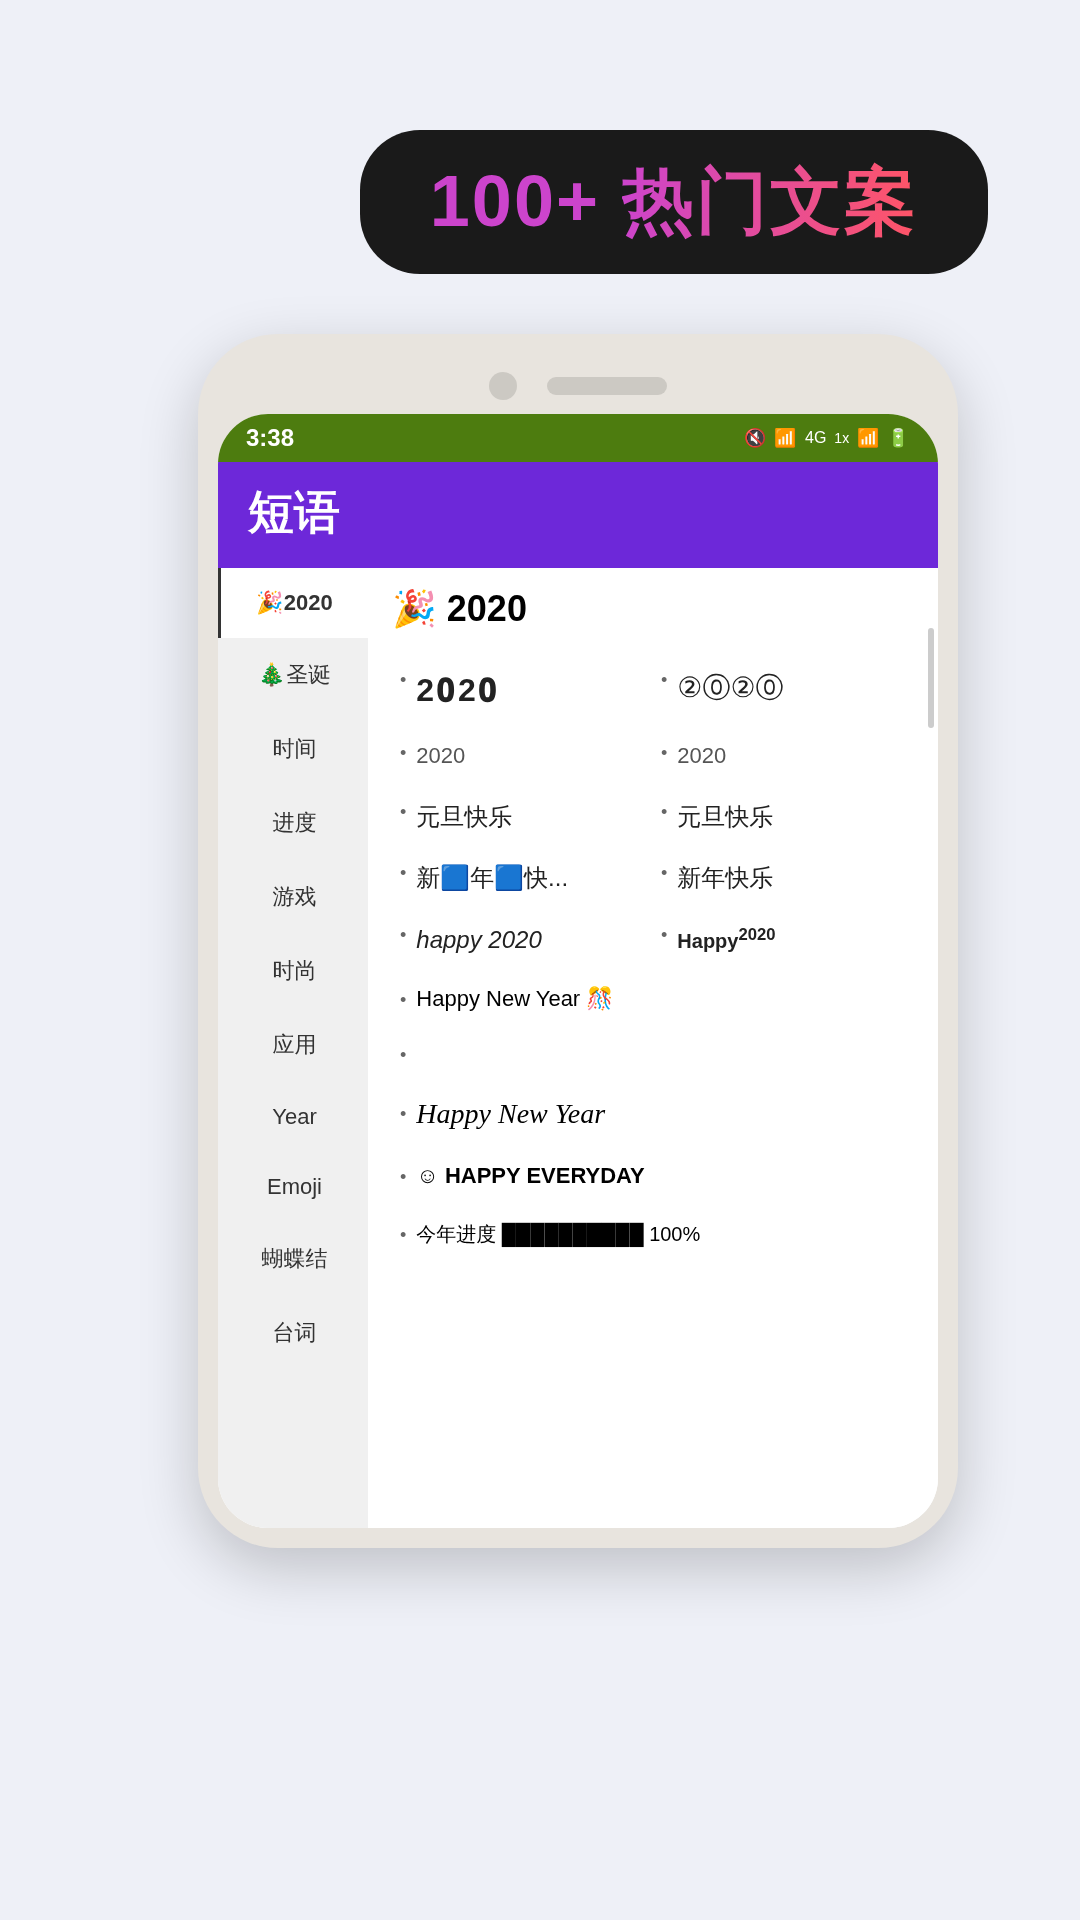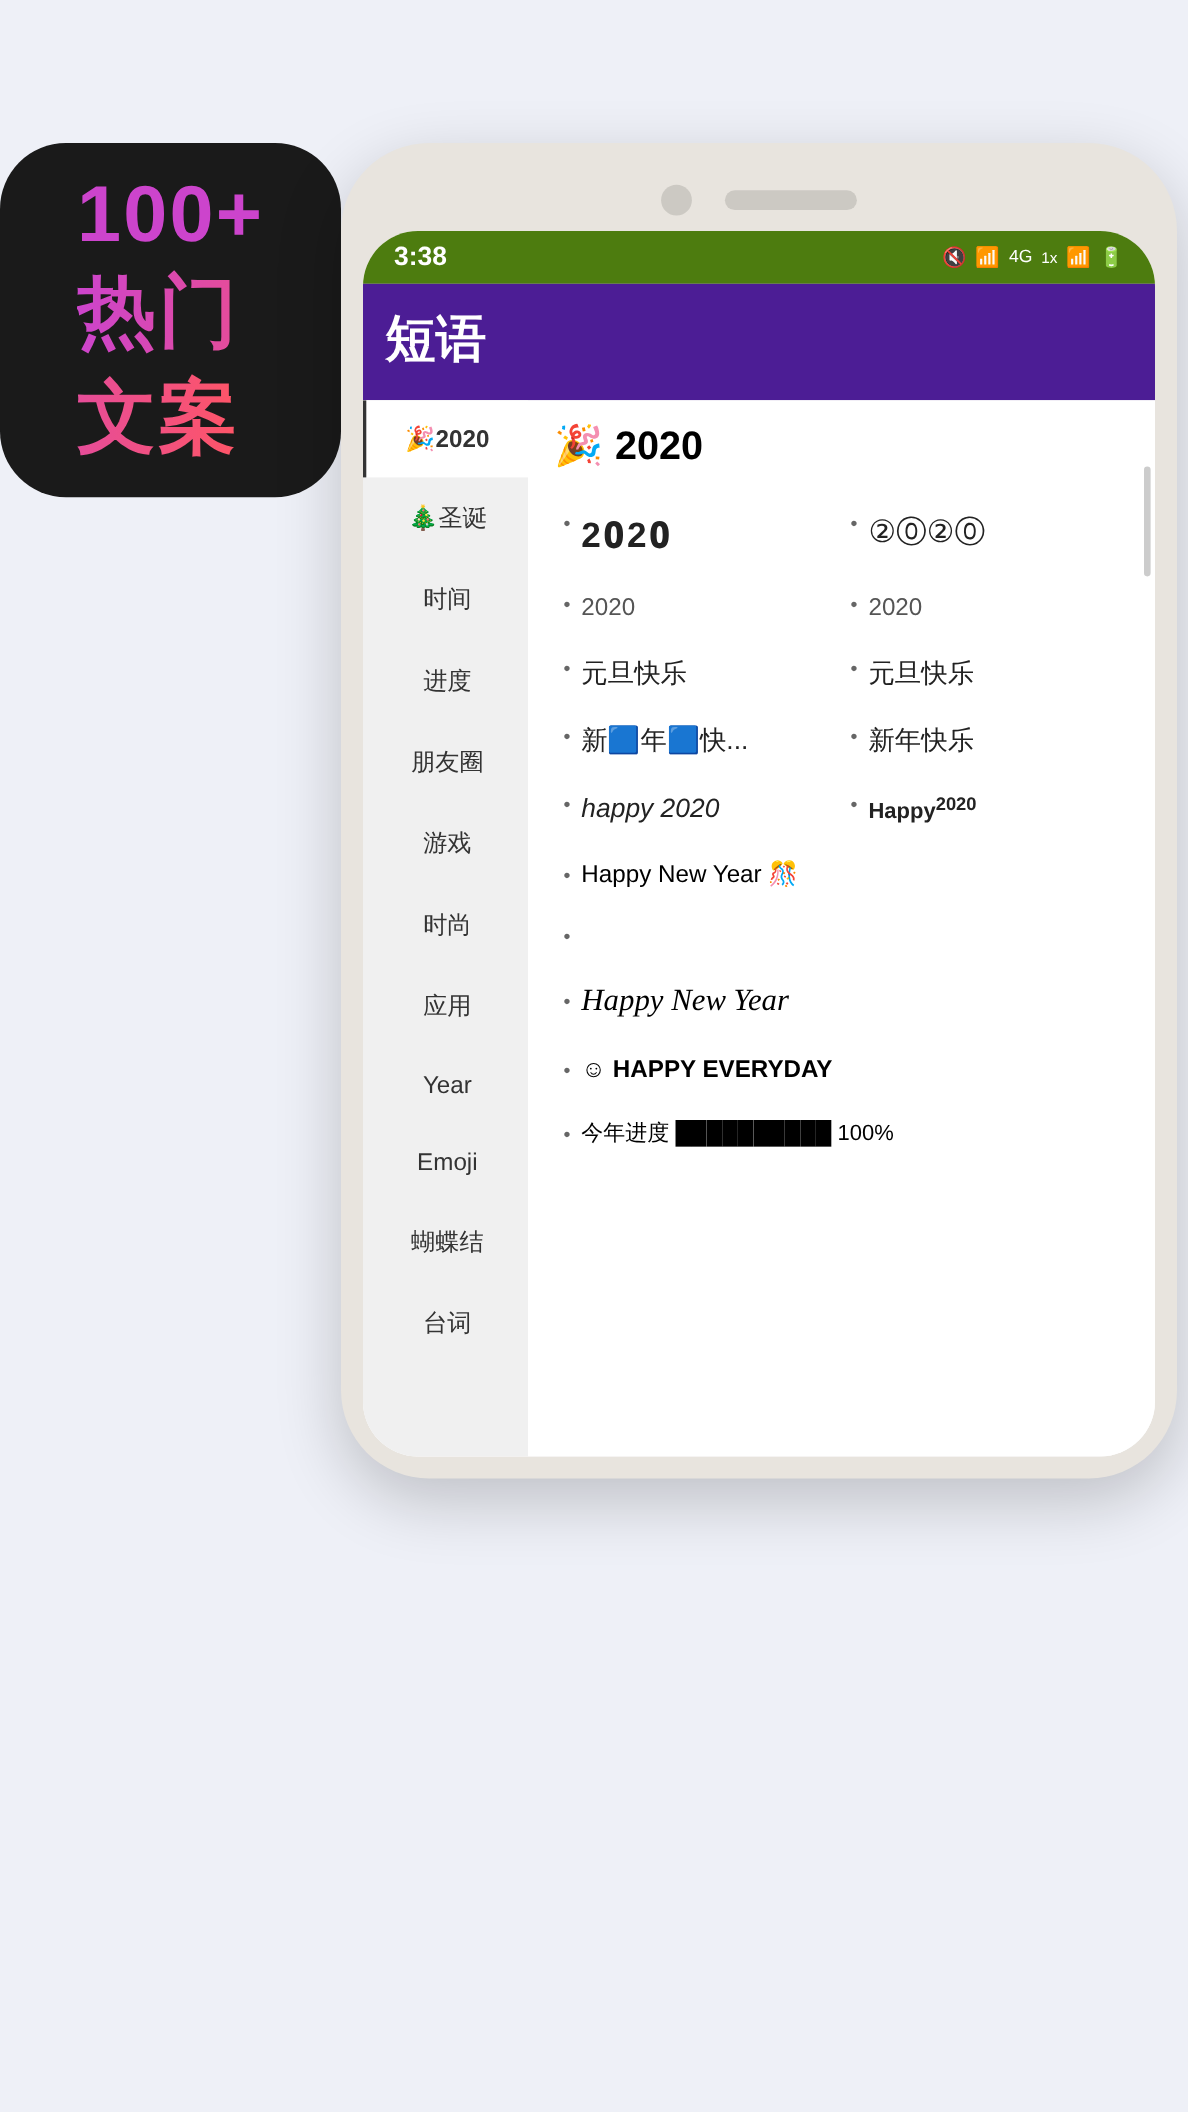--- a/index.html
+++ b/index.html
@@ -10,22 +10,22 @@
       background: #eef0f7;
       font-family: -apple-system, 'PingFang SC', 'Helvetica Neue', sans-serif;
       overflow-x: hidden;
     }
 
     .page-container {
       width: 988px;
       min-height: 1920px;
       background: #eef0f7;
       display: flex;
-      flex-direction: row;
-      align-items: flex-start;
+      flex-direction: column;
+      align-items: flex-end;
       padding-top: 130px;
     }
 
     
     .top-badge {
       background: #1a1a1a;
       border-radius: 60px;
       padding: 24px 70px;
       margin-bottom: 60px;
     }
@@ -119,23 +119,23 @@
 
     .status-icons {
       display: flex;
       align-items: center;
       gap: 8px;
       font-size: 18px;
     }
 
     
     .app-header {
-      background: #4c1d95;
+      background: #6d28d9;
       color: #fff;
-      padding: 20px 20px 24px;
+      padding: 20px 30px 24px;
     }
 
     .app-title {
       font-size: 46px;
       font-weight: 700;
       color: #fff;
     }
 
     
     .app-content {
@@ -327,21 +327,20 @@
           <span class="app-title">短语</span>
         </div>
 
         <div class="app-content">
 
           <div class="sidebar">
             <div class="sidebar-item active">🎉2020</div>
             <div class="sidebar-item">🎄圣诞</div>
             <div class="sidebar-item">时间</div>
             <div class="sidebar-item">进度</div>
-            <div class="sidebar-item">朋友圈</div>
             <div class="sidebar-item">游戏</div>
             <div class="sidebar-item">时尚</div>
             <div class="sidebar-item">应用</div>
             <div class="sidebar-item">Year</div>
             <div class="sidebar-item">Emoji</div>
             <div class="sidebar-item">蝴蝶结</div>
             <div class="sidebar-item">台词</div>
           </div>
 
           <div class="main-content">

